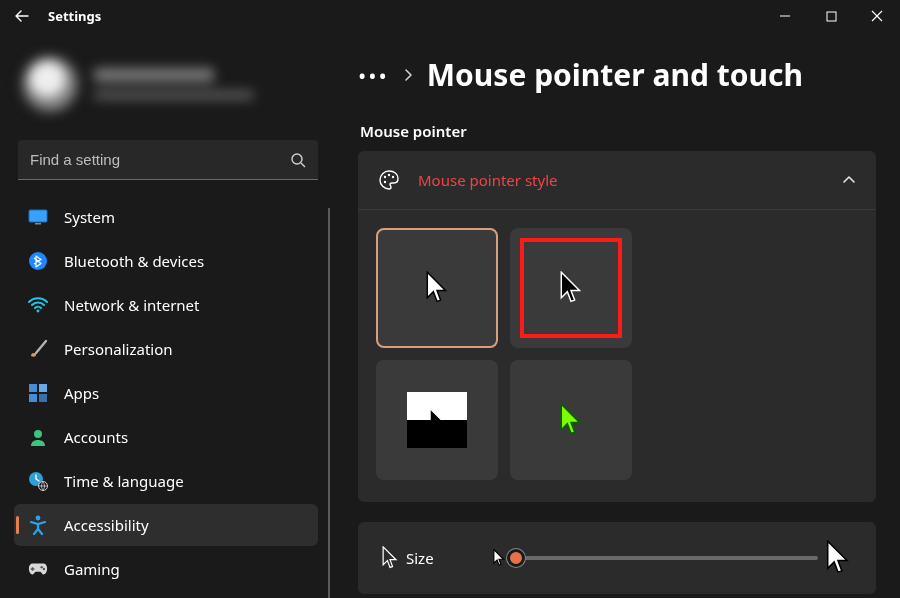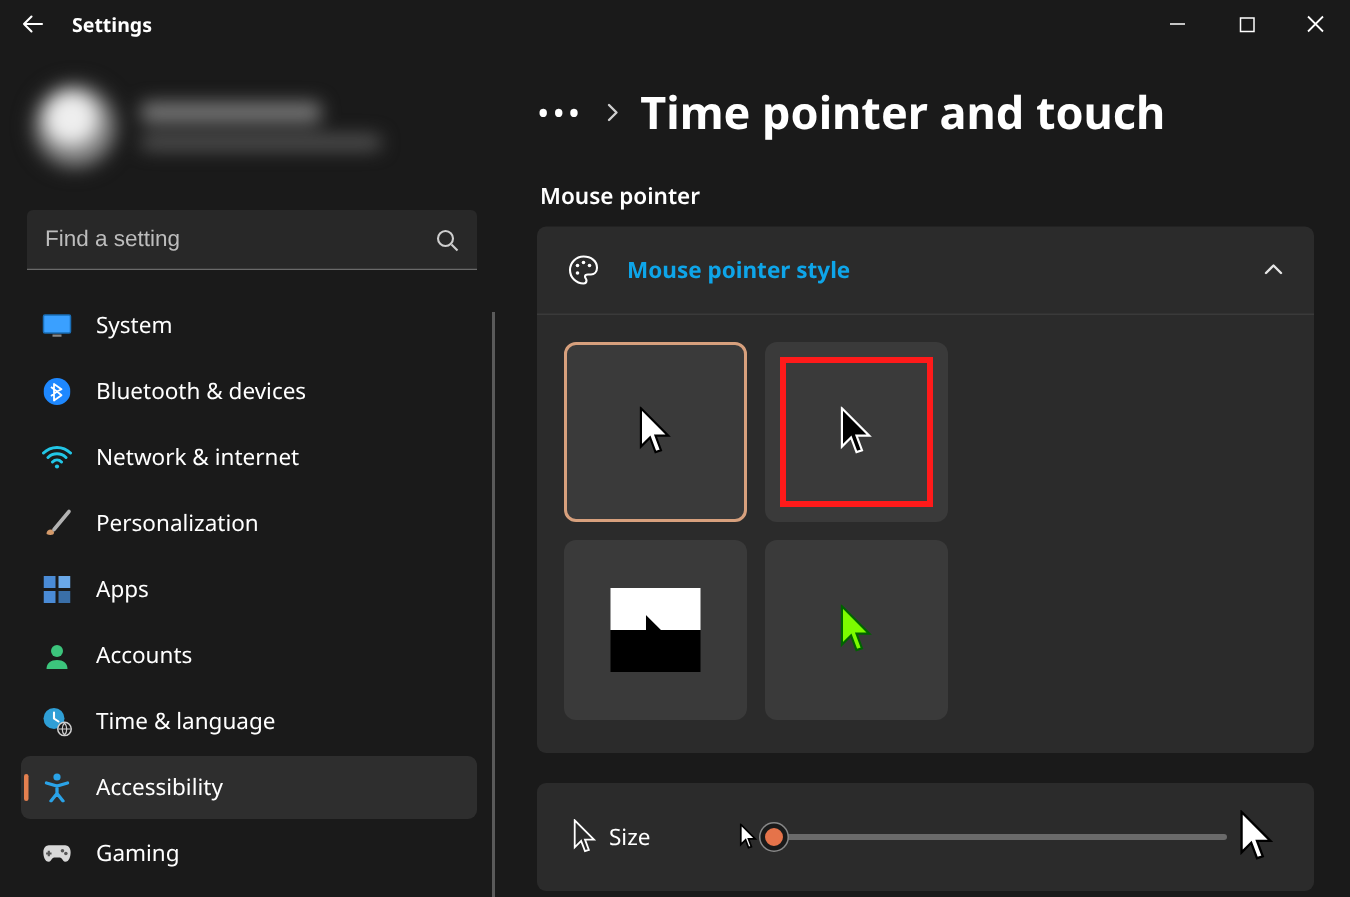--- a/index.html
+++ b/index.html
@@ -144,21 +144,21 @@
     padding: 0;
   }
   .card-header {
     display: flex;
     align-items: center;
     gap: 18px;
     padding: 18px 20px;
     border-bottom: 1px solid #3a3a3a;
   }
   .card-header .h-icon { width: 22px; height: 22px; display:flex; align-items:center; justify-content:center; color:#fff; }
-  .card-header .h-title { flex: 1; font-size: 15px; color:#0ea5e9;font-weight:bold; }
+  .card-header .h-title { flex: 1; font-size: 15px; color:#ef4444; }
   .card-header .chev-up { color:#e6e6e6; }
 
   .style-grid {
     padding: 18px 18px 22px 18px;
     display: flex;
     flex-wrap: wrap;
     gap: 12px;
     width: 420px;
   }
   .style-tile {
@@ -371,21 +371,21 @@
 
   <div class="main">
 
     <div class="breadcrumb-row">
       <span class="ellipsis">•••</span>
       <span class="chev">
         <svg width="10" height="14" viewBox="0 0 10 14">
             <path d="M3 2l5 5-5 5" stroke="#cfcfcf" stroke-width="1.6" fill="none" stroke-linecap="round" stroke-linejoin="round"></path>
           </svg>
       </span>
-      <span class="page-title">Time pointer and touch</span>
+      <span class="page-title">Mouse pointer and touch</span>
     </div>
 
     <div class="section-label">Mouse pointer</div>
 
     <div class="card">
       <div class="card-header">
         <span class="h-icon">
           <svg width="22" height="22" viewBox="0 0 22 22">
               <path d="M11 2a9 9 0 1 0 0 18c1.4 0 2-1 2-2 0-1.3-1-1.5-1-2.5 0-1 .8-1.5 2-1.5h2c2 0 4-1.5 4-4.5C20 5 16 2 11 2z" fill="none" stroke="#fff" stroke-width="1.4"></path>
               <circle cx="7" cy="8" r="1.2" fill="#fff"></circle>

